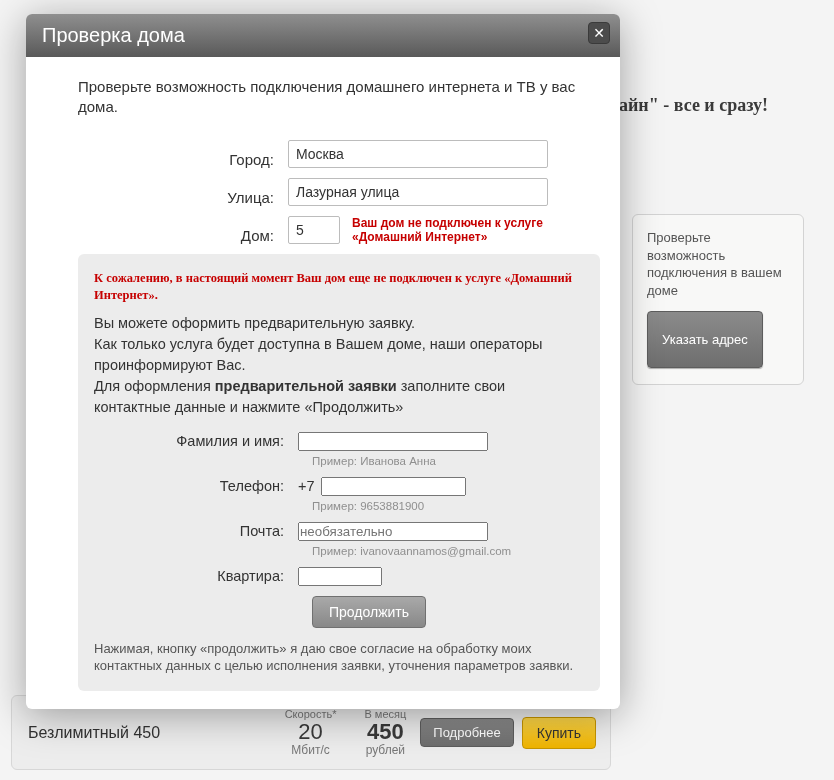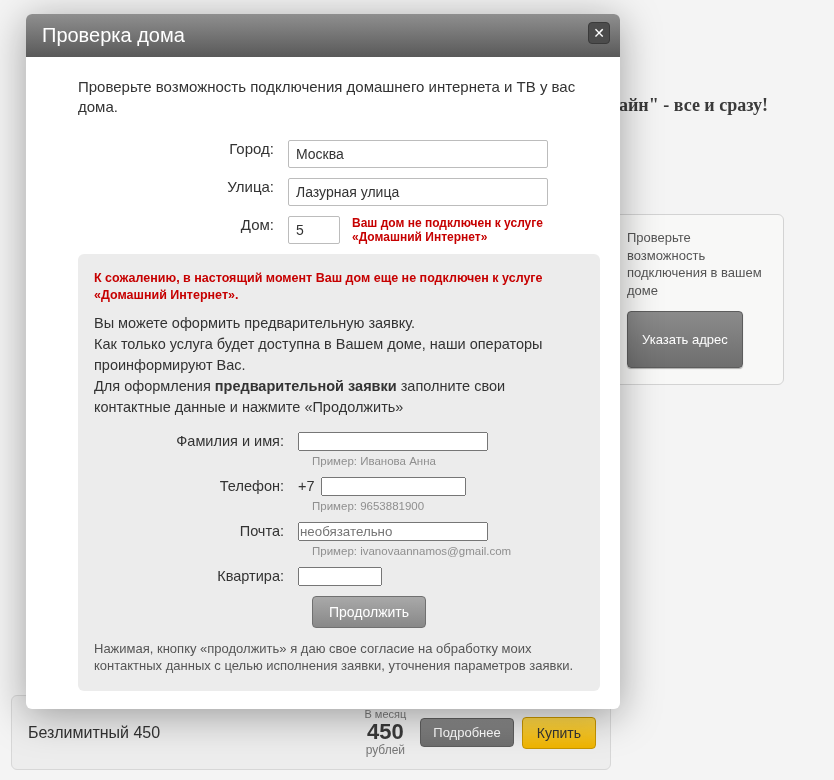--- a/index.html
+++ b/index.html
@@ -16,21 +16,21 @@
   top: 95px;
   left: 619px;
   color: #3a3a3a;
   font-weight: bold;
   font-size: 18px;
   font-family: Georgia, serif;
 }
 .side-card {
   position: absolute;
   top: 214px;
-  left: 612px;
+  left: 632px;
   width: 172px;
   border: 1px solid #d3d3d3;
   border-radius: 6px;
   padding: 14px 14px 16px 14px;
   background: #f8f8f7;
 }
 .side-card .txt { color: #555; font-size: 13px; line-height: 1.35; margin-bottom: 12px; }
 .btn-grey {
   display: inline-block;
   background: linear-gradient(#8b8b8b, #6e6e6e);
@@ -102,40 +102,40 @@
   background: #4c4c4c;
   color: #fff;
   text-align: center;
   line-height: 20px;
   font-size: 14px;
   cursor: pointer;
   border:1px solid #3a3a3a;
 }
 .modal-body { padding: 20px 20px 18px 20px; margin-left: 32px; }
 .intro { color: #333; font-size: 15px; line-height: 1.35; margin-bottom: 22px; }
-.frow { display: flex; align-items: flex-start; margin-bottom: 10px; }
+.frow { display: flex; align-items: flex-end; margin-bottom: 10px; }
 .frow .flabel { width: 210px; text-align: right; padding-right: 14px; color: #333; font-size: 15px; }
 .frow input[type=text] {
   border: 1px solid #bcbcbc;
   border-radius: 2px;
   padding: 5px 7px;
   font-size: 14px;
   color: #333;
   background: #fff;
 }
 .in-city, .in-street { width: 260px; }
 .in-house { width: 52px; }
 .house-msg { color: #c60000; font-size: 12px; font-weight: bold; margin-left: 12px; line-height: 1.2; max-width: 200px; }
 .panel {
   background: #ececec;
   border-radius: 6px;
   padding: 16px;
   margin-top: 8px;
 }
-.err { color: #c60000; font-size: 12.5px; font-weight: bold; margin-bottom: 10px; line-height: 1.3; }
+.err { color: #c60000; font-size: 12.5px; font-weight: bold; margin-bottom: 10px; line-height: 1.3; font-family: Liberation Serif, serif; }
 .desc { color: #333; font-size: 14.5px; line-height: 1.45; margin-bottom: 14px; }
 .desc b { font-weight: bold; }
 .frow2 { display: flex; align-items: center; margin-bottom: 4px; }
 .frow2 .flabel2 { width: 204px; text-align: right; padding-right: 14px; color: #333; font-size: 14.5px; }
 .frow2 .field { }
 .in-name, .in-mail { width: 190px; }
 .in-flat { width: 84px; }
 .phone-prefix { display:inline-block; padding: 0 6px 0 0; font-size: 14.5px; color:#333 }
 .in-phone { width: 145px; }
 .hint { color: #8f8f8f; font-size: 11.5px; margin: 2px 0 10px 218px; }
@@ -159,20 +159,25 @@
 
 <div class="side-card">
   <div class="txt">Проверьте возможность подключения
 в вашем доме</div>
   <button class="btn-grey">Указать адрес</button>
 </div>
 
 <div class="tariff">
   <div class="name">Безлимитный 450</div>
   <div class="col">
+    <div class="lbl">Скорость*</div>
+    <div class="val">20</div>
+    <div class="unit">Мбит/с</div>
+  </div>
+  <div class="col">
     <div class="lbl">В месяц</div>
     <div class="val" style="font-weight:bold">450</div>
     <div class="unit">рублей</div>
   </div>
   <button class="more">Подробнее</button>
   <button class="buy">Купить</button>
 </div>
 
 <div class="modal">
   <div class="modal-head">

